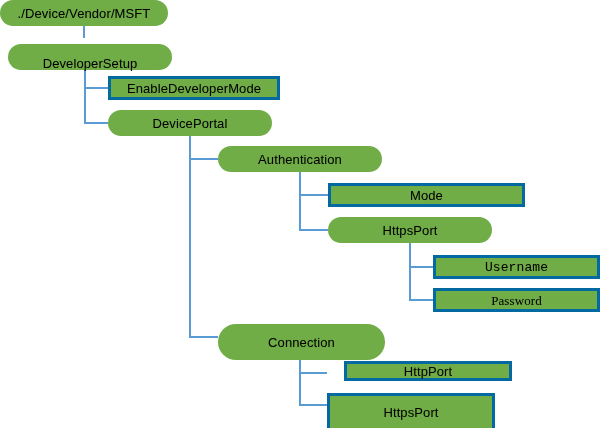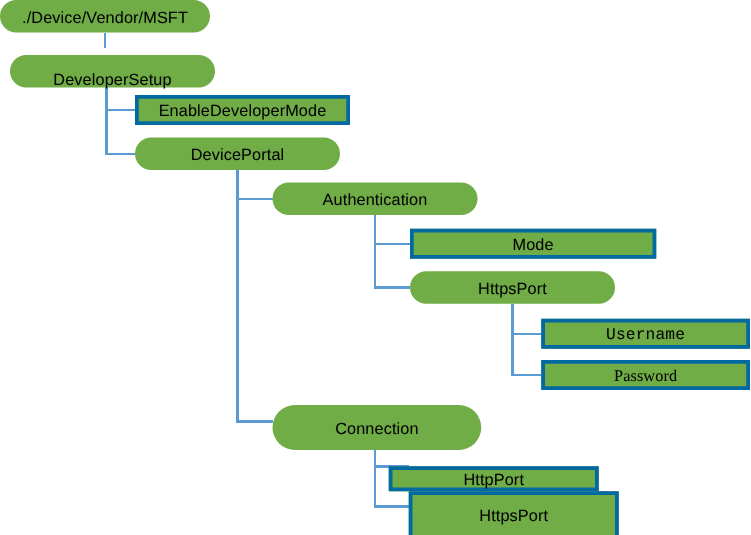--- a/index.html
+++ b/index.html
@@ -113,21 +113,21 @@
   </div>
 
   <div class="node rect" style="left:433px; top:288px; width:167px; height:24px;font-family:Liberation Serif, serif;">
     <span class="node-label">Password</span>
   </div>
 
   <div class="node rounded" style="left:218px; top:324px; width:167px; height:36px;align-items:center;">
     <span class="node-label">Connection</span>
   </div>
 
-  <div class="node rect" style="left:311px; top:361px; width:168px; height:20px;margin-top:12px;">
+  <div class="node rect" style="left:344px; top:361px; width:168px; height:20px;">
     <span class="node-label">HttpPort</span>
   </div>
 
   <div class="node rect" style="left:327px; top:393px; width:168px; height:38px;">
     <span class="node-label">HttpsPort</span>
   </div>
 
 </div>
 
 </body></html>

